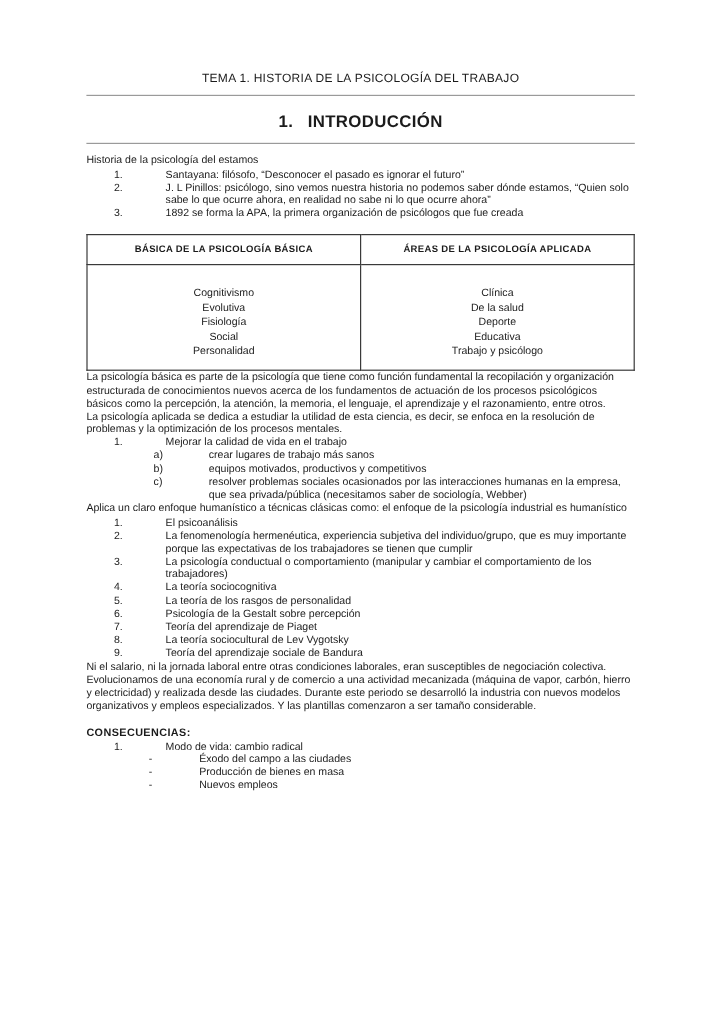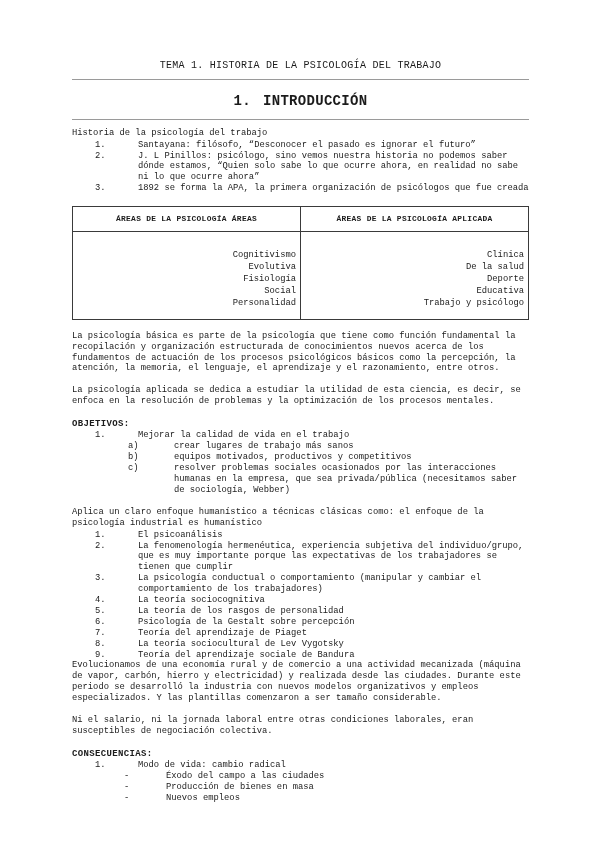--- a/index.html
+++ b/index.html
@@ -1,20 +1,20 @@
 <!DOCTYPE html>
 <html><head>
 <meta charset="utf-8">
 <style>
   * { margin:0; padding:0; box-sizing:border-box; }
   html, body { width:600px; height:848px; background:#ffffff; overflow:hidden; }
   .page {
     width:600px; height:740px;
     padding:60px 71px 30px 72px;
-    font-family:Liberation Mono, monospace;
+    font-family:Liberation Sans, sans-serif;
     font-size:8.8px; line-height:1.24; color:#1b1b1b;
   }
   .doc-title {
     text-align:center; font-size:10px; letter-spacing:0.25px;
     padding-bottom:7px; border-bottom:1px solid #9a9a9a;
   }
   .section-heading {
     margin-top:13px; text-align:center; font-weight:bold; font-size:14px;
     letter-spacing:0.3px; padding-bottom:8px; border-bottom:1px solid #9a9a9a;
   }
@@ -31,62 +31,62 @@
   .li .txt { flex:1;margin-left:25px; }
   table.areas {
     width:100%; border-collapse:collapse; margin-top:12px;
   }
   table.areas th, table.areas td { border:1px solid #3a3a3a; }
   table.areas th {
     font-size:7.9px; font-weight:bold; letter-spacing:0.3px;
     text-align:center; padding:7px 4px;
   }
   table.areas td {
-    text-align:right; vertical-align:top; padding:18px 4px 9px;
+    text-align:center; vertical-align:top; padding:18px 4px 9px;
     width:50%;
   }
   table.areas td .cell-line { line-height:1.36; }
-  .para { margin-top:11px; text-align:left; }
+  .para { text-align:left; }
   .bold-heading {
     margin-top:12px; font-weight:bold; font-size:9px; letter-spacing:0.35px;
   }
   .tight { margin-top:0; }
 </style>
 </head>
 <body>
 
 <div class="page">
 
   <div class="doc-title">TEMA 1. HISTORIA DE LA PSICOLOGÍA DEL TRABAJO</div>
 
   <div class="section-heading">
     <span class="sec-num">1.</span><span>INTRODUCCIÓN</span>
   </div>
 
-  <div class="lead">Historia de la psicología del trabajo</div>
+  <div class="lead">Historia de la psicología del estamos</div>
 
   <div class="list list-l1">
     <div class="li">
       <span class="marker">1.</span>
       <span class="txt">Santayana: filósofo, “Desconocer el pasado es ignorar el futuro”</span>
     </div>
     <div class="li">
       <span class="marker">2.</span>
       <span class="txt">J. L Pinillos: psicólogo, sino vemos nuestra historia no podemos saber dónde estamos, “Quien solo sabe lo que ocurre ahora, en realidad no sabe ni lo que ocurre ahora”</span>
     </div>
     <div class="li">
       <span class="marker">3.</span>
       <span class="txt">1892 se forma la APA, la primera organización de psicólogos que fue creada</span>
     </div>
   </div>
 
   <table class="areas">
     <thead>
       <tr>
-        <th>ÁREAS DE LA PSICOLOGÍA ÁREAS</th>
+        <th>BÁSICA DE LA PSICOLOGÍA BÁSICA</th>
         <th>ÁREAS DE LA PSICOLOGÍA APLICADA</th>
       </tr>
     </thead>
     <tbody>
       <tr>
         <td>
           <div class="cell-line">Cognitivismo</div>
           <div class="cell-line">Evolutiva</div>
           <div class="cell-line">Fisiología</div>
           <div class="cell-line">Social</div>
@@ -100,21 +100,20 @@
           <div class="cell-line">Trabajo y psicólogo</div>
         </td>
       </tr>
     </tbody>
   </table>
 
   <div class="para">La psicología básica es parte de la psicología que tiene como función fundamental la recopilación y organización estructurada de conocimientos nuevos acerca de los fundamentos de actuación de los procesos psicológicos básicos como la percepción, la atención, la memoria, el lenguaje, el aprendizaje y el razonamiento, entre otros.</div>
 
   <div class="para">La psicología aplicada se dedica a estudiar la utilidad de esta ciencia, es decir, se enfoca en la resolución de problemas y la optimización de los procesos mentales.</div>
 
-  <div class="bold-heading">OBJETIVOS:</div>
 
   <div class="list list-l1 tight">
     <div class="li">
       <span class="marker">1.</span>
       <span class="txt">Mejorar la calidad de vida en el trabajo</span>
     </div>
   </div>
   <div class="list list-sub tight">
     <div class="li">
       <span class="marker">a)</span>
@@ -164,23 +163,23 @@
     <div class="li">
       <span class="marker">8.</span>
       <span class="txt">La teoría sociocultural de Lev Vygotsky</span>
     </div>
     <div class="li">
       <span class="marker">9.</span>
       <span class="txt">Teoría del aprendizaje sociale de Bandura</span>
     </div>
   </div>
 
+  <div class="para">Ni el salario, ni la jornada laboral entre otras condiciones laborales, eran susceptibles de negociación colectiva.</div>
+
   <div class="para tight">Evolucionamos de una economía rural y de comercio a una actividad mecanizada (máquina de vapor, carbón, hierro y electricidad) y realizada desde las ciudades. Durante este periodo se desarrolló la industria con nuevos modelos organizativos y empleos especializados. Y las plantillas comenzaron a ser tamaño considerable.</div>
-
-  <div class="para">Ni el salario, ni la jornada laboral entre otras condiciones laborales, eran susceptibles de negociación colectiva.</div>
 
   <div class="bold-heading">CONSECUENCIAS:</div>
 
   <div class="list list-l1 tight">
     <div class="li">
       <span class="marker">1.</span>
       <span class="txt">Modo de vida: cambio radical</span>
     </div>
   </div>
   <div class="list list-dash tight">

